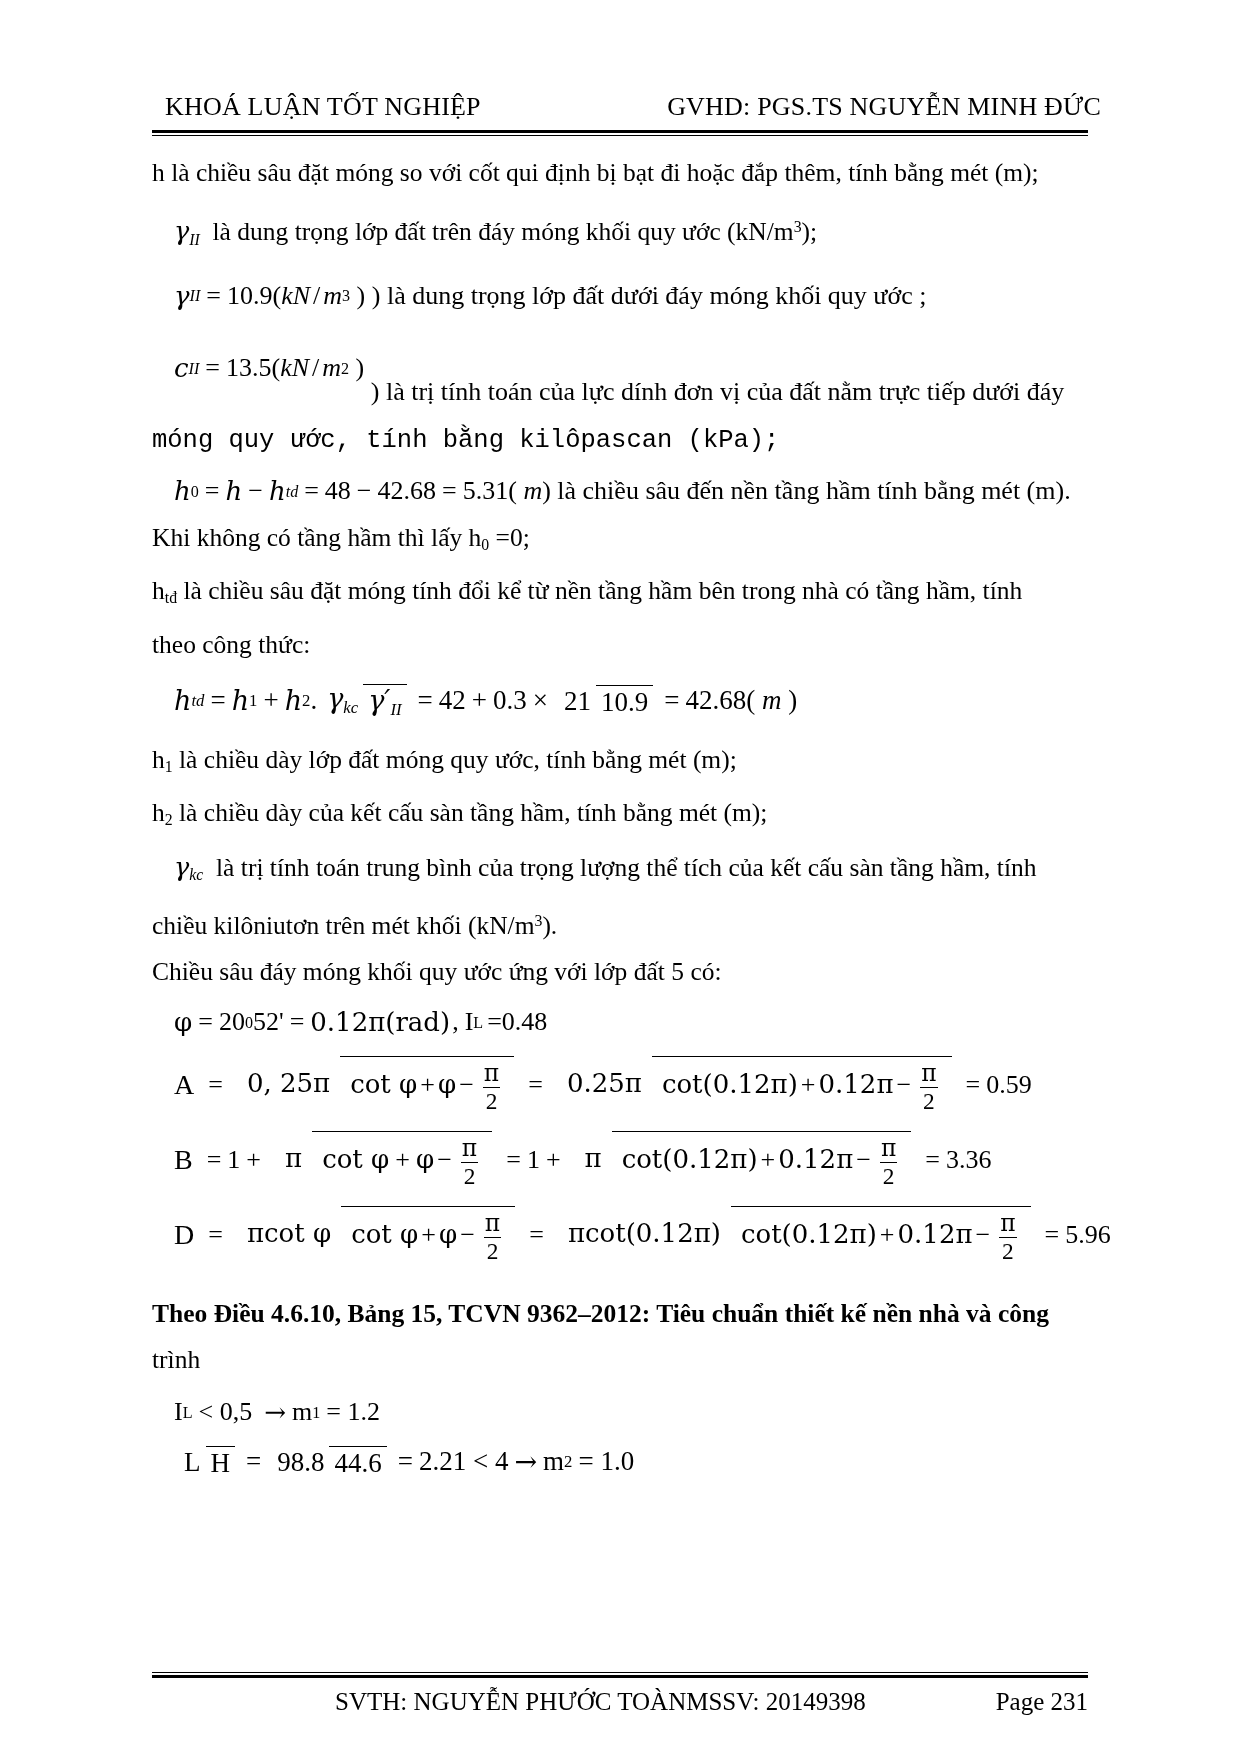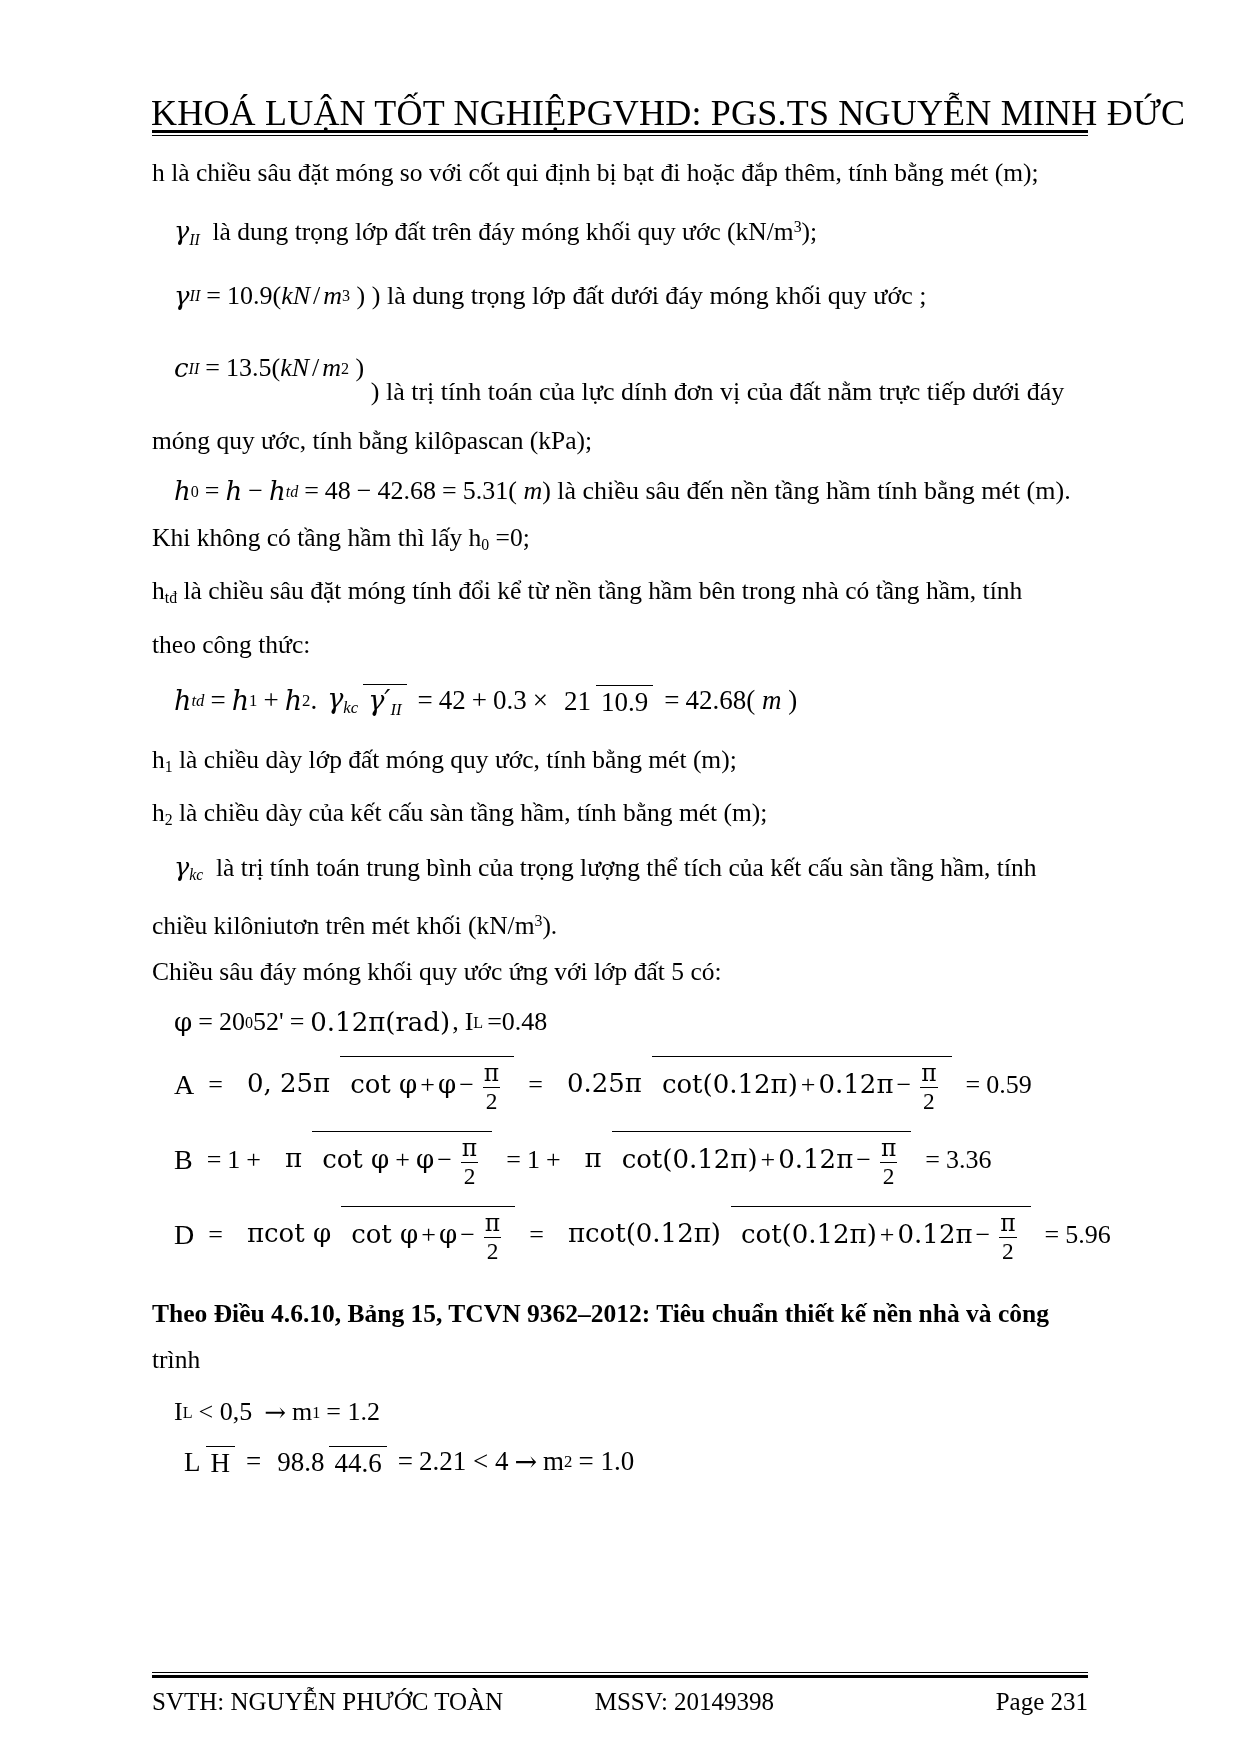--- a/index.html
+++ b/index.html
@@ -14,27 +14,27 @@
     background: #ffffff;
     margin: 0 auto;
     font-family: "Liberation Serif", "DejaVu Serif", serif;
     color: #000000;
     box-sizing: border-box;
   }
 
   
   .header {
     position: absolute;
-    left: 151px;
+    left: 165px;
     top: 92px;
     width: 936px;
     display: flex;
     justify-content: space-between;
     align-items: baseline;
-    font-size: 36px;
+    font-size: 26px;
     letter-spacing: 0.2px;
     white-space: nowrap;
   }
   .header-rule {
     position: absolute;
     left: 152px;
     top: 130px;
     width: 936px;
     border-top: 3px solid #000;
     border-bottom: 1px solid #000;
@@ -50,21 +50,21 @@
     border-top: 1px solid #000;
     border-bottom: 3px solid #000;
     height: 2px;
   }
   .footer {
     position: absolute;
     left: 152px;
     top: 1688px;
     width: 936px;
     display: flex;
-    justify-content: space-between;
+    justify-content: flex-end;
     align-items: baseline;
     font-size: 25px;
     white-space: nowrap;
   }
   .footer .mid { margin-right: 130px; }
 
   
   .body-area {
     position: absolute;
     left: 152px;
@@ -167,21 +167,21 @@
 
     <div class="mathline indent" style="margin-top:18px;">
       <span class="it sym">c</span><sub class="it">II</sub>
       <span class="op">=</span>
       <span>13.5</span><span>(</span>
       <span class="it">kN</span><span class="op-tight">/</span><span class="it">m</span><sup>2</sup>
       <span>&nbsp;)</span>&nbsp;
       <span style="font-style:normal;margin-top:48px;">) là trị tính toán của lực dính đơn vị của đất nằm trực tiếp dưới đáy</span>
     </div>
 
-    <div class="line" style="margin-top:10px;">móng quy ước, tính bằng kilôpascan (kPa);</div>
+    <div class="line" style="margin-top:10px;font-family:Liberation Mono, monospace;">móng quy ước, tính bằng kilôpascan (kPa);</div>
 
     <div class="mathline indent" style="margin-top:12px;">
       <span class="it sym">h</span>
         <sub>0</sub>
       <span class="op">=</span>
       <span class="it sym">h</span>
       <span class="op">−</span>
       <span class="it sym">h</span>
         <sub class="it">td</sub>
       <span class="op">=</span>

